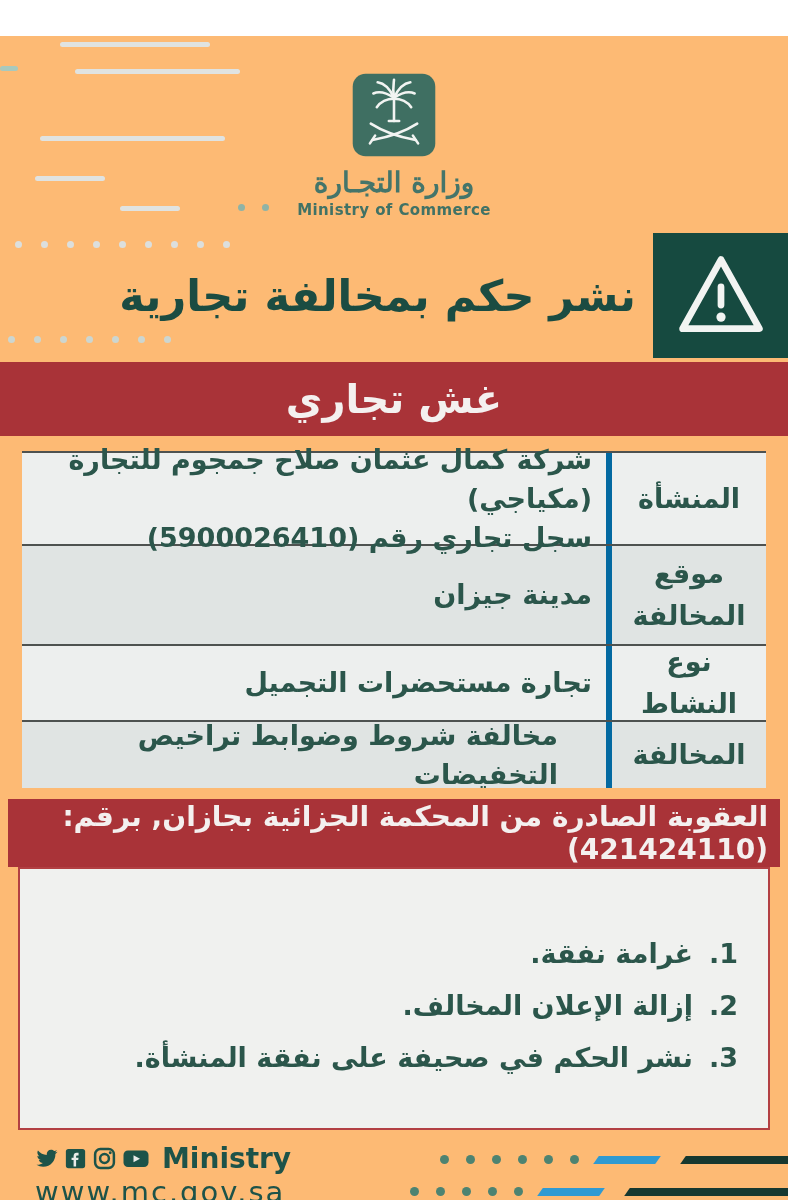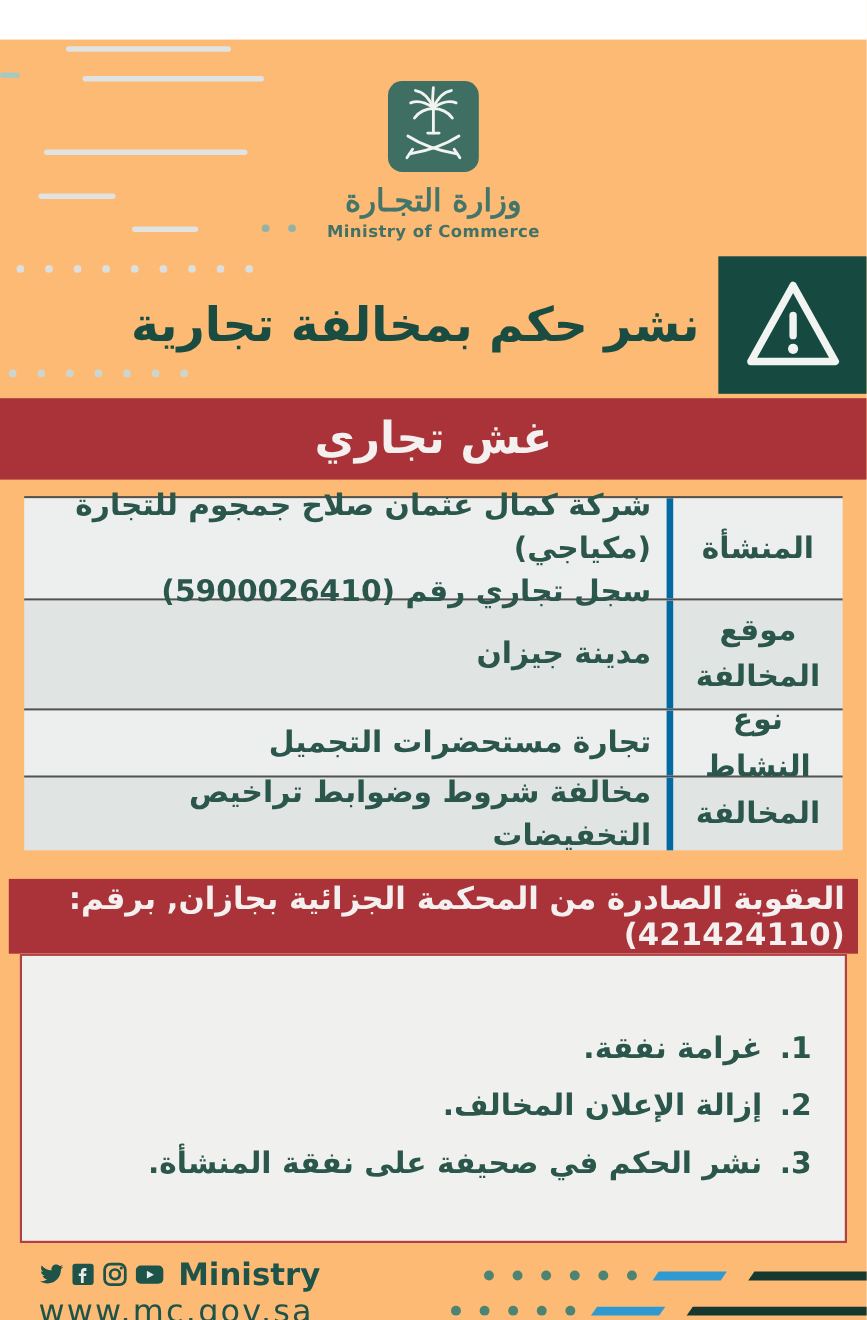--- a/index.html
+++ b/index.html
@@ -66,22 +66,22 @@
   .details-table {
     position: absolute; top: 415px; left: 22px; right: 22px;
     direction: rtl;
     border-top: 2px solid #4e5250;
   }
   .t-row { display: flex; border-bottom: 2px solid #4e5250; }
   .t-row:nth-child(odd)  { background: #edefee; }
   .t-row:nth-child(even) { background: #e0e4e3; }
   .t-row.r1 { height: 93px; }
   .t-row.r2 { height: 100px; }
-  .t-row.r3 { height: 61px; }
-  .t-row.r4 { height: 66px; border-bottom: none; }
+  .t-row.r3 { height: 76px; }
+  .t-row.r4 { height: 66px; border-bottom: none; gap: 34px; }
   .t-label {
     width: 160px; flex: 0 0 160px;
     border-left: 6px solid #0369a1;
     display: flex; align-items: center; justify-content: center;
     text-align: center;
     color: #2b564b; font-size: 27px; font-weight: bold;
     line-height: 1.55; padding: 0 6px;
   }
   .t-value {
     flex: 1;

